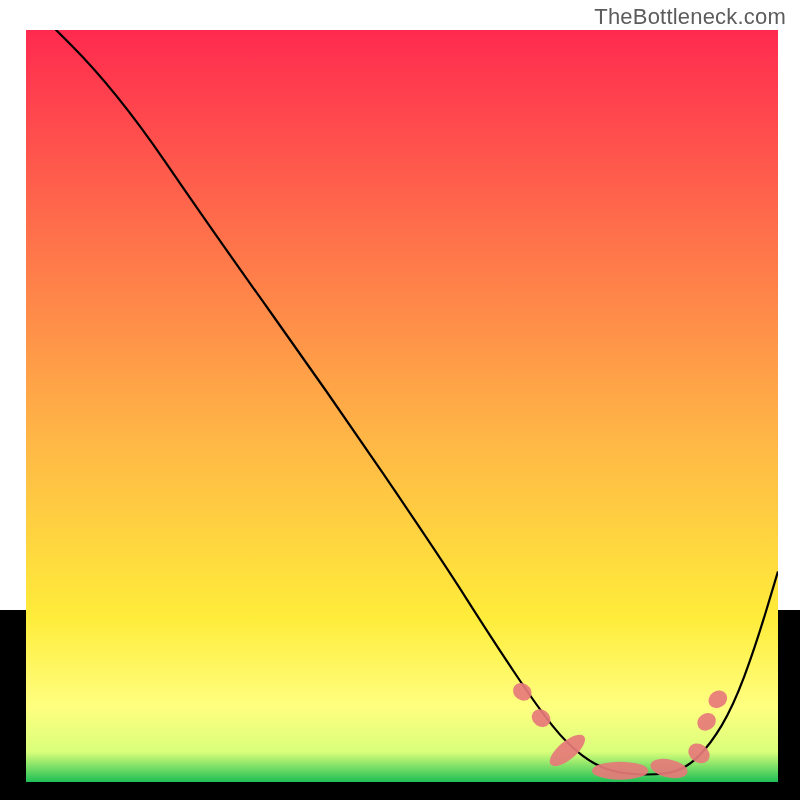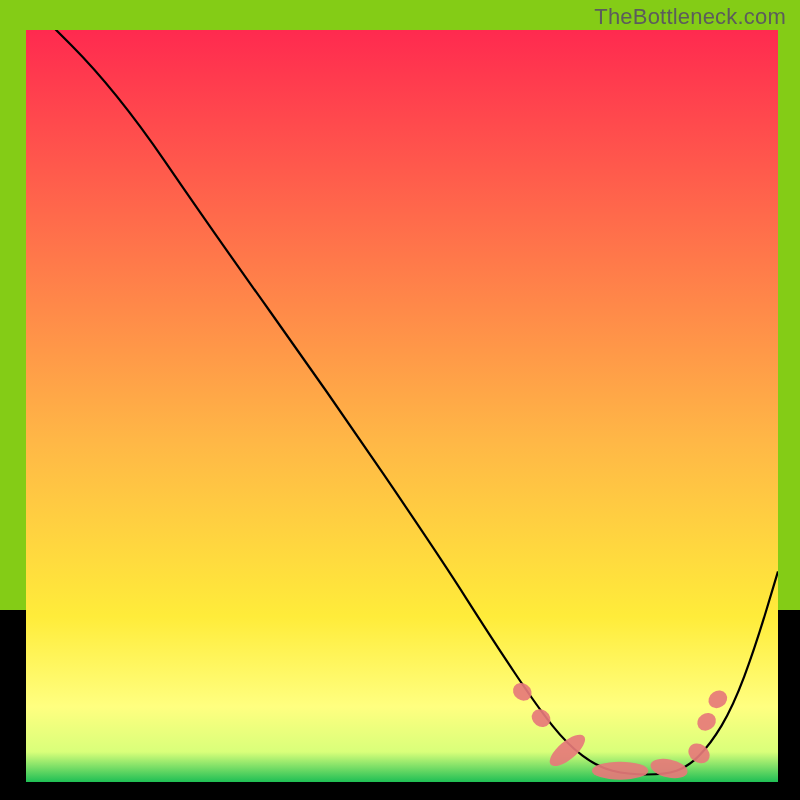--- a/index.html
+++ b/index.html
@@ -7,21 +7,21 @@
     padding: 0;
     width: 800px;
     height: 800px;
     background: #000;
     font-family: Arial, Helvetica, sans-serif;
   }
   .stage {
     position: relative;
     width: 800px;
     height: 610px;
-    background: #84cc16;
+    background: #ffffff;
   }
   .watermark {
     position: absolute;
     top: 4px;
     right: 14px;
     font-size: 22px;
     font-weight: 500;
     color: #5c5c5c;
     letter-spacing: 0.2px;
     user-select: none;

